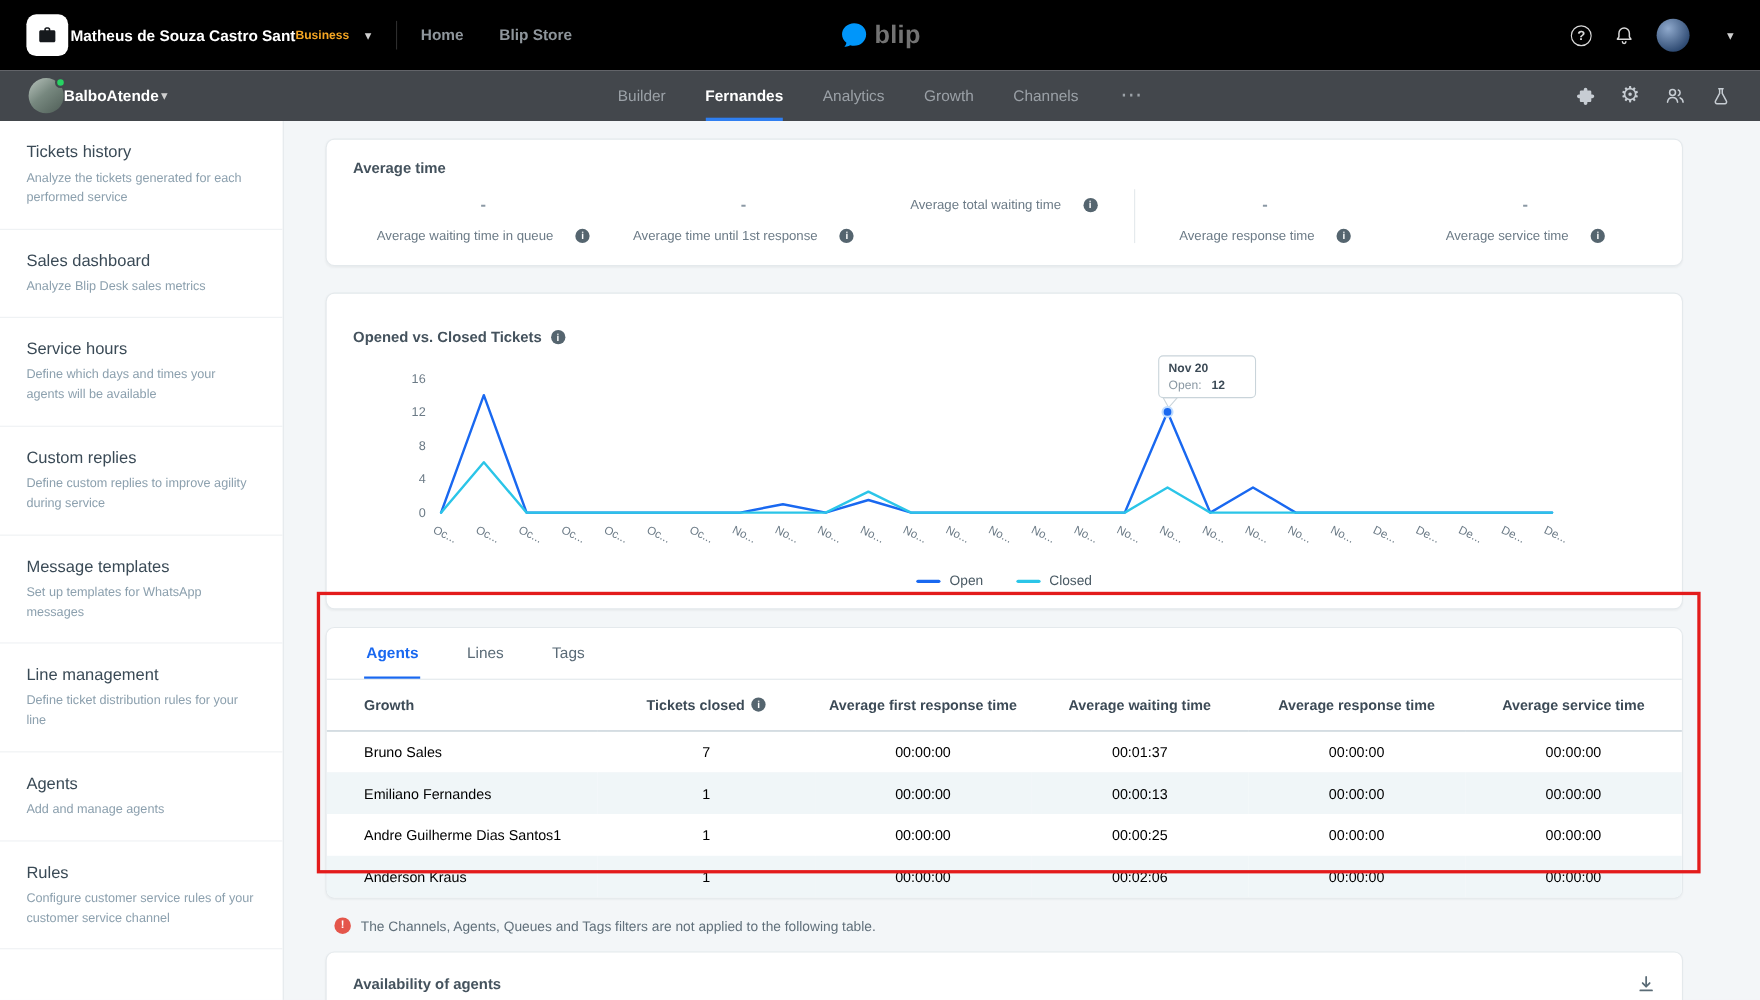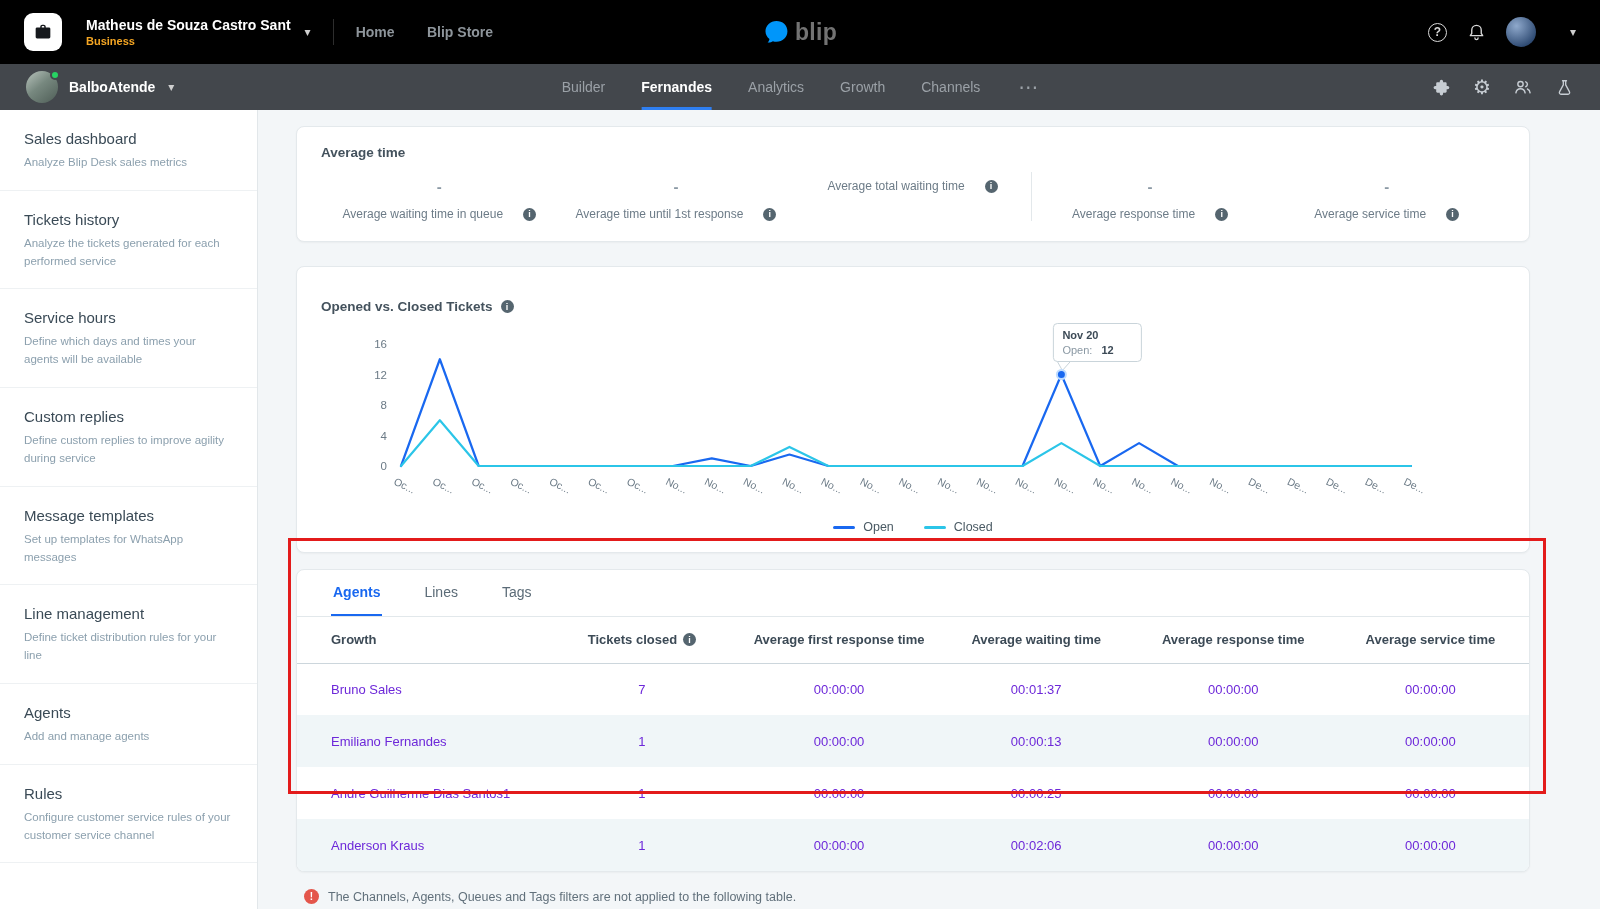--- a/index.html
+++ b/index.html
@@ -8,36 +8,36 @@
     font-family: "Liberation Sans", sans-serif;
     background:#f3f6f8;
     position:relative;
     color:#3c4a56;
   }
 
   
   .topbar { height:64px; background:#000; display:flex; align-items:center; padding:0 24px; position:relative; }
   .tb-left { display:flex; align-items:center; }
   .org-tile { width:38px; height:38px; border-radius:9px; background:#fff; display:flex; align-items:center; justify-content:center; border:none; cursor:pointer; }
-  .org-text { display:flex; flex-direction:column; line-height:1.15; margin-left:24px;justify-content:space-between; }
+  .org-text { display:flex; flex-direction:row; line-height:1.15; margin-left:2px;justify-content:space-between; }
   .org-name { color:#fff; font-size:14px; font-weight:700; }
   .org-plan { color:#f5a623; font-size:11px; font-weight:700; margin-top:2px; }
   .chevron { color:#cfcfcf; font-size:12px; margin-left:14px; cursor:pointer; }
   .tb-sep { width:1px; height:26px; background:#2d2d2d; margin:0 22px; }
   .tb-link { color:#8e959b; font-size:14px; font-weight:600; margin-right:28px; text-decoration:none; cursor:pointer; }
   .tb-center { position:absolute; left:50%; top:50%; transform:translate(-50%,-50%); display:flex; align-items:center; gap:5px; }
   .blip-word { color:#737373; font-size:23px; font-weight:700; letter-spacing:.3px; }
   .tb-right { margin-left:auto; display:flex; align-items:center; gap:20px; }
   .icon-btn { background:transparent; border:none; cursor:pointer; display:flex; align-items:center; }
   .help-circle { width:19px; height:19px; border-radius:50%; border:1.6px solid #d9d9d9; color:#d9d9d9; font-size:12px; font-weight:700; display:flex; align-items:center; justify-content:center; }
   .avatar { width:30px; height:30px; border-radius:50%; background:radial-gradient(circle at 35% 30%, #8fa9cc, #2e4a72 75%); cursor:pointer; }
 
   
   .appbar { height:46px; background:#43474c; display:flex; align-items:center; padding:0 26px; position:relative; }
-  .ab-left { display:flex; align-items:center; gap:11px; cursor:pointer; }
+  .ab-left { display:flex; align-items:center; cursor:pointer; }
   .bot-avatar { width:32px; height:32px; border-radius:50%; background:linear-gradient(140deg,#b9c4bd 0%,#77887f 45%,#4e5d56 100%); position:relative; }
   .status-dot { position:absolute; top:-1px; right:-2px; width:10px; height:10px; border-radius:50%; background:#27d363; border:2px solid #43474c; }
   .bot-name { color:#fff; font-size:14px; font-weight:600; }
   .ab-tabs { position:absolute; left:50%; transform:translateX(-50%); height:100%; display:flex; align-items:stretch; gap:36px; }
   .ab-tab { display:flex; align-items:center; color:#9ba1a7; font-size:14px; text-decoration:none; border-bottom:3px solid transparent; padding-top:3px; cursor:pointer; }
   .ab-tab.active { color:#fff; border-bottom-color:#2f7ff1; font-weight:600; }
   .ab-more { align-self:center; color:#9ba1a7; font-size:20px; margin-left:2px; cursor:pointer; line-height:1; }
   .ab-right { margin-left:auto; display:flex; align-items:center; gap:22px; }
   .ab-icon { color:#c7cdd3; font-size:20px; line-height:1; cursor:pointer; background:none; border:none; display:flex; align-items:center; }
 
@@ -74,21 +74,21 @@
   
   .table-card { padding:0; overflow:hidden; }
   .tabs-row { display:flex; gap:40px; padding:0 34px; border-bottom:1px solid #e2e8eb; height:47px; align-items:stretch; }
   .tab { display:flex; align-items:center; font-size:14px; color:#5b6b77; cursor:pointer; border-bottom:2px solid transparent; padding:0 2px; }
   .tab.active { color:#1968f0; border-bottom-color:#1968f0; font-weight:600; }
   table { width:100%; border-collapse:collapse; table-layout:fixed; }
   th { height:46px; font-size:13px; color:#3c4a56; font-weight:600; text-align:center; border-bottom:1px solid #ccd6dc; }
   th .th-inner { display:inline-flex; align-items:center; gap:6px; }
   th.col-agent, td.col-agent { text-align:left; padding-left:34px; }
   col.c-agent { width:20%; }
-  td { height:52px; font-size:13px; color:#6d28d9; text-align:center;margin-left:40px; }
+  td { height:38px; font-size:13px; color:#000000; text-align:center;margin-left:40px; }
   tbody tr:nth-child(even) { background:#f0f6f8; }
 
   
   .filters-note { display:flex; align-items:center; gap:9px; margin:17px 0 16px 8px; font-size:12.5px; color:#61707b; }
   .warn-icon { width:15px; height:15px; border-radius:50%; background:#e4564b; color:#fff; font-weight:700; font-size:10px; display:flex; align-items:center; justify-content:center; flex:none; }
   .availability-card { padding:20px 24px; height:120px; }
   .avail-row { display:flex; justify-content:space-between; align-items:center; }
   .download-btn { background:none; border:none; cursor:pointer; display:flex; align-items:center; }
 
   
@@ -175,26 +175,26 @@
           <path d="M10.5 3.5v5.2l-4.8 8.9a2 2 0 0 0 1.8 2.9h9a2 2 0 0 0 1.8-2.9l-4.8-8.9V3.5"></path>
         </svg>
     </button>
   </div>
 </div>
 
 <div class="layout">
 
   <aside class="sidebar">
     <div class="side-item">
+      <div class="side-title">Tickets history</div>
+      <div class="side-desc">Analyze the tickets generated for each performed service</div>
+    </div>
+    <div class="side-item">
       <div class="side-title">Sales dashboard</div>
       <div class="side-desc">Analyze Blip Desk sales metrics</div>
-    </div>
-    <div class="side-item">
-      <div class="side-title">Tickets history</div>
-      <div class="side-desc">Analyze the tickets generated for each performed service</div>
     </div>
     <div class="side-item">
       <div class="side-title">Service hours</div>
       <div class="side-desc">Define which days and times your agents will be available</div>
     </div>
     <div class="side-item">
       <div class="side-title">Custom replies</div>
       <div class="side-desc">Define custom replies to improve agility during service</div>
     </div>
     <div class="side-item">

